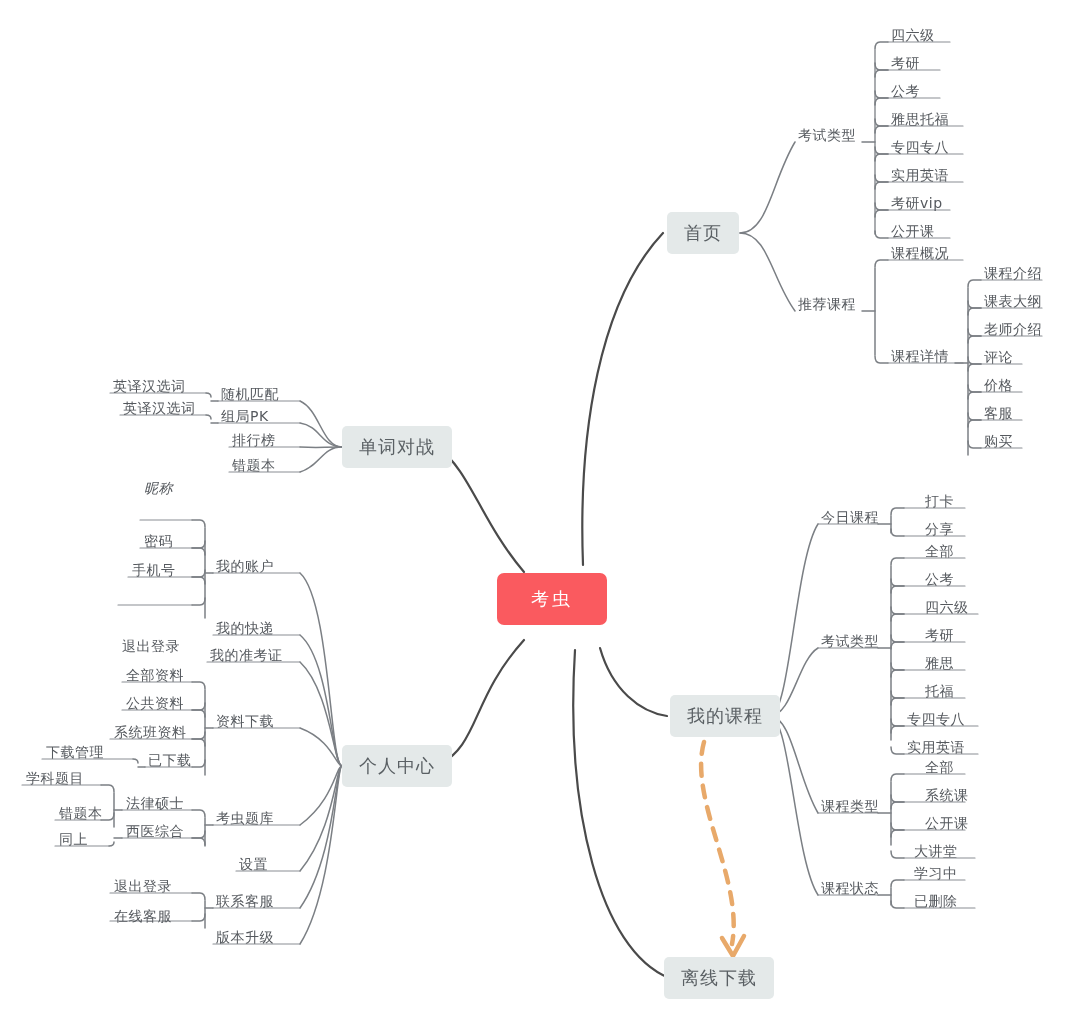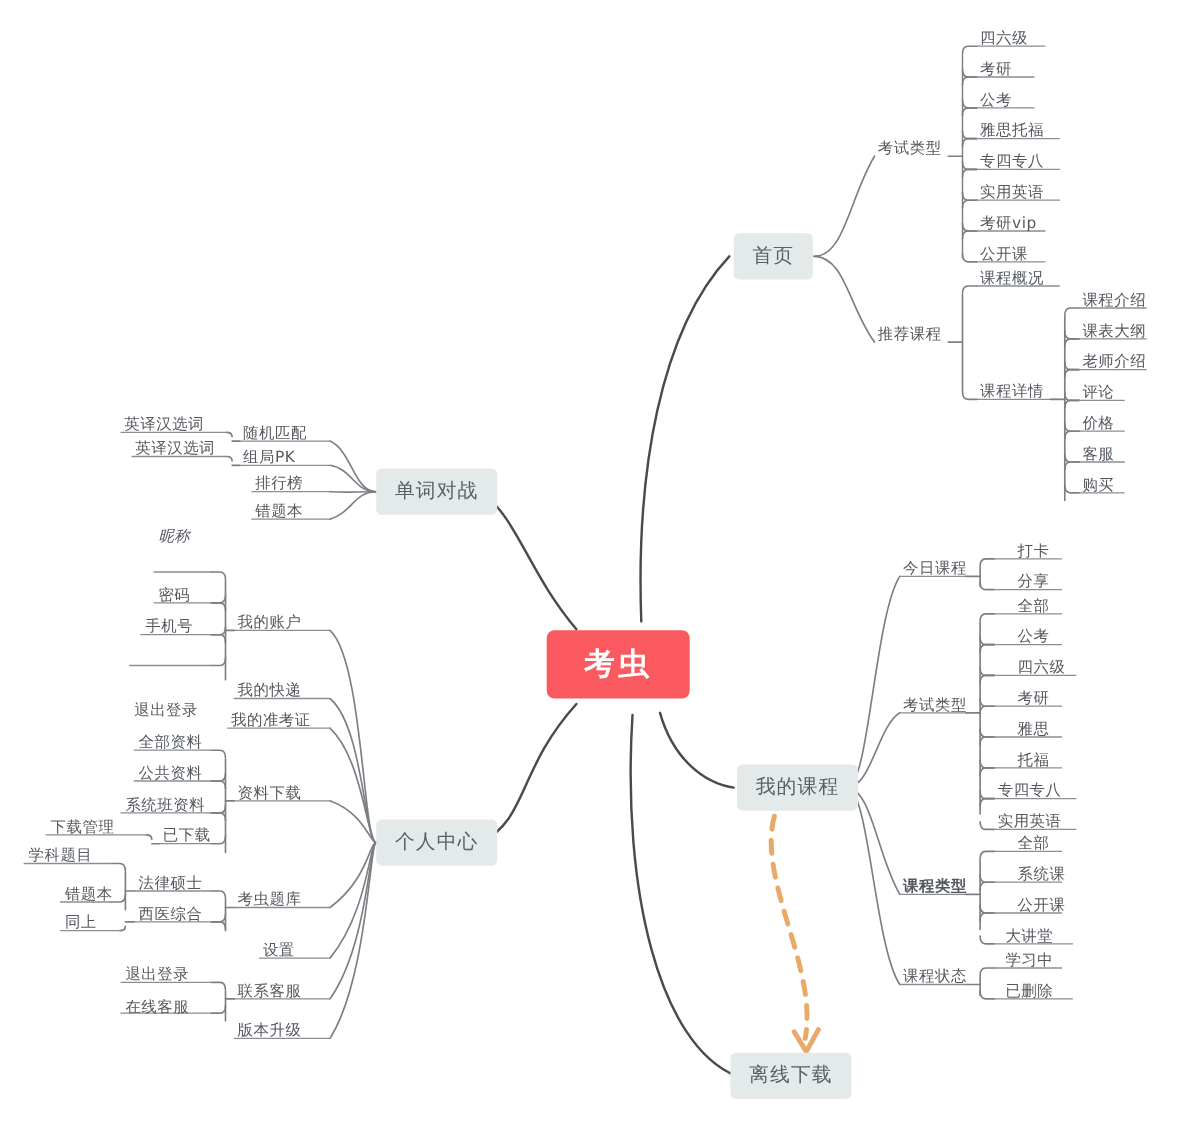--- a/index.html
+++ b/index.html
@@ -28,22 +28,22 @@
   .node {
     position: absolute;
     white-space: nowrap;
     color: #5b6166;
     line-height: 1;
   }
   
   .n-root {
     background: #fa5a5f;
     color: #ffffff;
-    font-size: 28px;
-    font-weight: bold;
+    font-size: 18px;
+    font-weight: normal;
     border-radius: 7px;
     padding: 17px 34px;
     letter-spacing: 3px;
     text-align: right;
   }
   
   .n-main {
     background: #e4e9e9;
     color: #5a6064;
     font-size: 18px;
@@ -421,21 +421,21 @@
   <div class="node n-leaf" style="left:821px; top:634px;">考试类型</div>
   <div class="node n-leaf" style="left:925px; top:544px;">全部</div>
   <div class="node n-leaf" style="left:925px; top:572px;">公考</div>
   <div class="node n-leaf" style="left:925px; top:600px;">四六级</div>
   <div class="node n-leaf" style="left:925px; top:628px;">考研</div>
   <div class="node n-leaf" style="left:925px; top:656px;">雅思</div>
   <div class="node n-leaf" style="left:925px; top:684px;">托福</div>
   <div class="node n-leaf" style="left:907px; top:712px;">专四专八</div>
   <div class="node n-leaf" style="left:907px; top:740px;">实用英语</div>
 
-  <div class="node n-leaf" style="left:821px; top:799px;font-weight:bold;">课程类型</div>
+  <div class="node n-leaf" style="left:821px; top:799px;">课程类型</div>
   <div class="node n-leaf" style="left:925px; top:760px;">全部</div>
   <div class="node n-leaf" style="left:925px; top:788px;">系统课</div>
   <div class="node n-leaf" style="left:925px; top:816px;">公开课</div>
   <div class="node n-leaf" style="left:914px; top:844px;">大讲堂</div>
 
   <div class="node n-leaf" style="left:821px; top:881px;">课程状态</div>
   <div class="node n-leaf" style="left:914px; top:866px;">学习中</div>
   <div class="node n-leaf" style="left:914px; top:894px;">已删除</div>
 
   <div class="node n-main" style="left:664px; top:957px;">离线下载</div>

